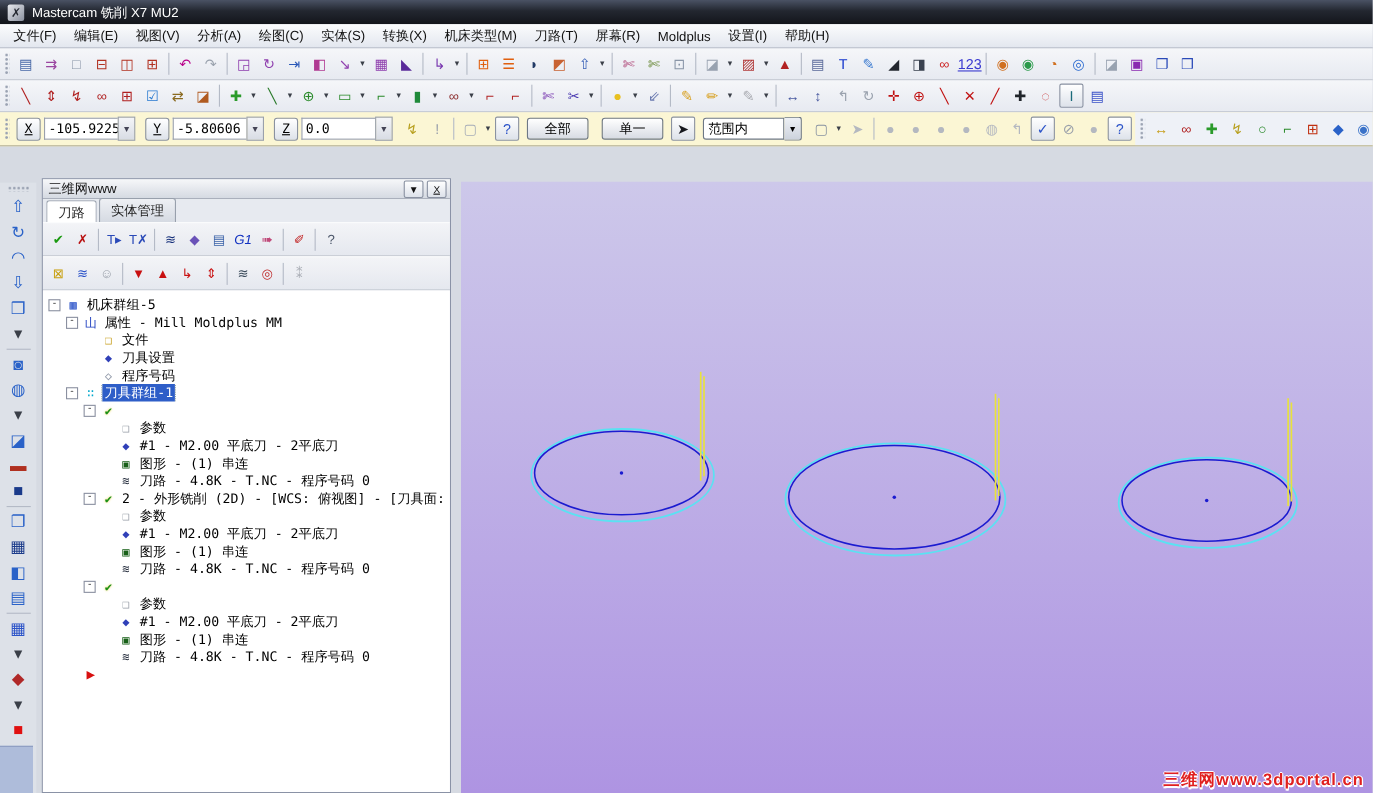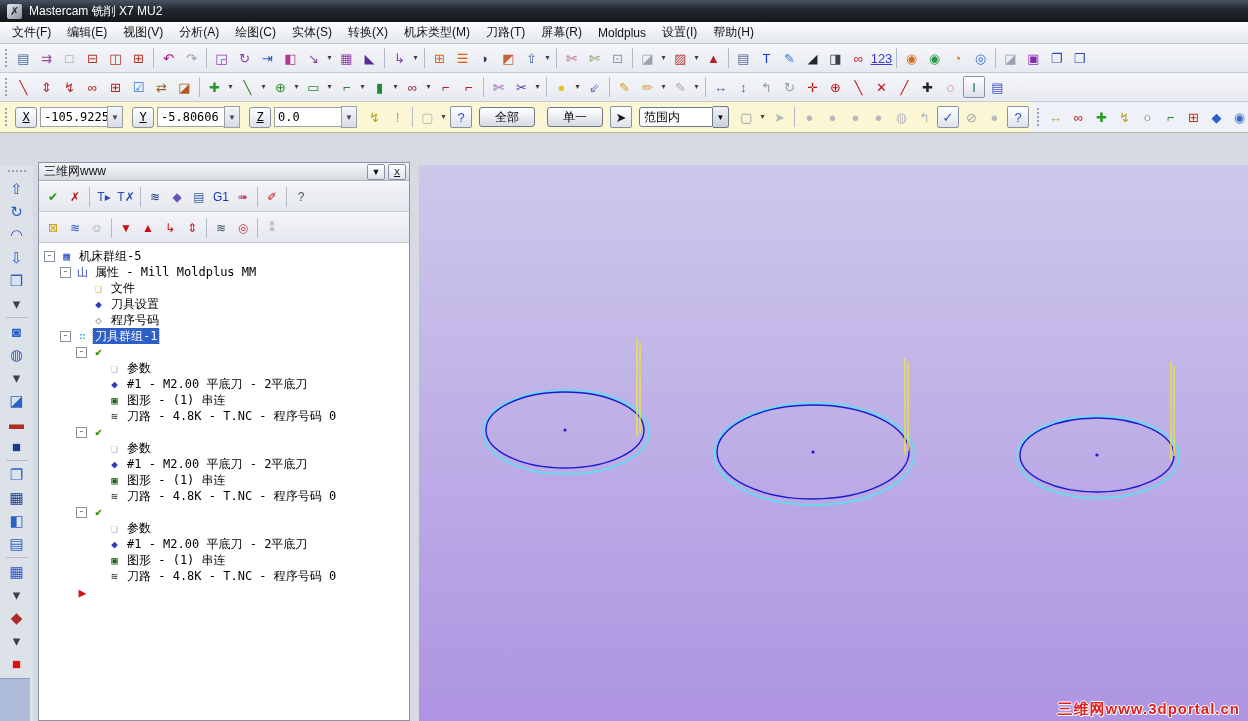--- a/index.html
+++ b/index.html
@@ -487,41 +487,45 @@
   </div>
 <div class="corner-block"></div>
 
 <div class="opman">
   <div class="pm-title">
     <span>三维网www</span>
     <span class="spacer"></span>
     <span class="pm-btn">▼</span>
     <span class="pm-btn" style="text-decoration:underline">X</span>
   </div>
+  <div class="pm-tabs">
+    <span class="tab active">刀路</span>
+    <span class="tab">实体管理</span>
+  </div>
   <div class="pm-toolbar">
 
       <span class="icon" style="color: rgb(26, 154, 16);">✔</span>
 
       <span class="icon" style="color: rgb(184, 16, 16);">✗</span>
 
       <span class="sep"></span>
 
       <span class="icon" style="color: rgb(42, 74, 184);">T▸</span>
 
       <span class="icon" style="color: rgb(42, 74, 184);">T✗</span>
 
       <span class="sep"></span>
 
       <span class="icon" style="color: rgb(22, 48, 122);">≋</span>
 
       <span class="icon" style="color: rgb(106, 82, 184);">◆</span>
 
       <span class="icon" style="color: rgb(58, 98, 168);">▤</span>
 
-      <span class="icon" style="color: rgb(16, 48, 192);">G1</span>
+      <span class="icon" style="color: rgb(16, 48, 192); font-style: italic;">G1</span>
 
       <span class="icon" style="color: rgb(192, 74, 122);">➠</span>
 
       <span class="sep"></span>
 
       <span class="icon" style="color: rgb(192, 32, 32);">✐</span>
 
       <span class="sep"></span>
 
       <span class="icon" style="color: rgb(74, 85, 104);">?</span>
@@ -617,20 +621,21 @@
 
       <div class="trow l3">
         <span class="exp"></span>
         <span class="ticon" style="color: rgb(32, 40, 56);">≋</span>
         <span class="tlabel">刀路 - 4.8K - T.NC - 程序号码 0</span>
       </div>
 
       <div class="trow l2 op">
         <span class="exp">-</span>
         <span class="ticon" style="color: rgb(24, 144, 24);">✔</span>
+        <span class="tlabel">2 - 外形铣削 (2D) - [WCS: 俯视图] - [刀具面: </span>
       </div>
 
       <div class="trow l3">
         <span class="exp"></span>
         <span class="ticon" style="color: rgb(154, 160, 170);">❑</span>
         <span class="tlabel">参数</span>
       </div>
 
       <div class="trow l3">
         <span class="exp"></span>

